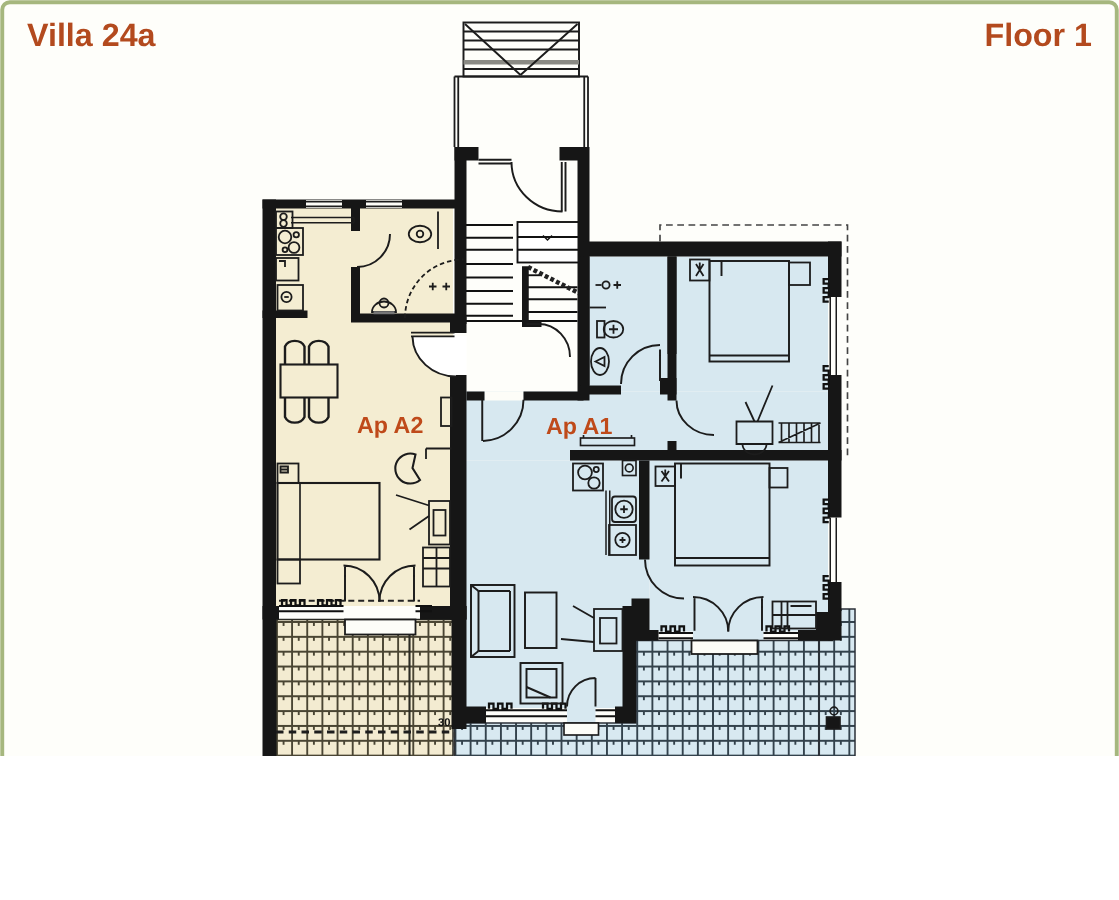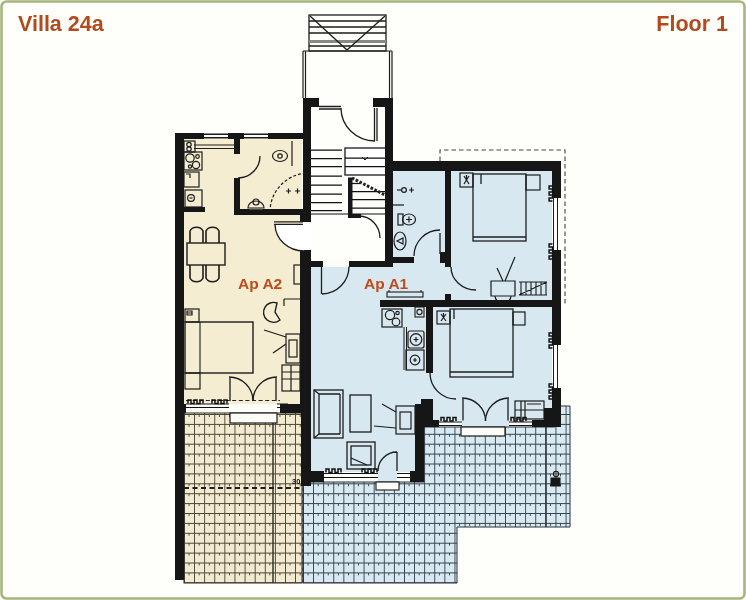--- a/index.html
+++ b/index.html
@@ -1,16 +1,16 @@
 <!DOCTYPE html>
 <html><head>
 <meta charset="utf-8">
 <style>
 html,body{margin:0;padding:0;background:#ffffff;}
-#page{width:746px;height:600px;position:relative;font-family:"Liberation Sans",sans-serif;}
+#page{width:746px;height:504px;position:relative;font-family:"Liberation Sans",sans-serif;}
 svg{display:block}
 </style>
 </head>
 <body>
 <div id="page">
 <svg width="746" height="600" viewBox="0 0 746 600">
 <defs>
 <pattern id="gc" width="10.1" height="9.9" patternUnits="userSpaceOnUse" x="184" y="414">
   <rect width="10.1" height="9.9" fill="#f3ebd1"></rect>
   <path d="M0,0.5 H10.1 M0.5,0 V9.9" stroke="#4a4533" stroke-width="1" fill="none" shape-rendering="crispEdges"></path>

